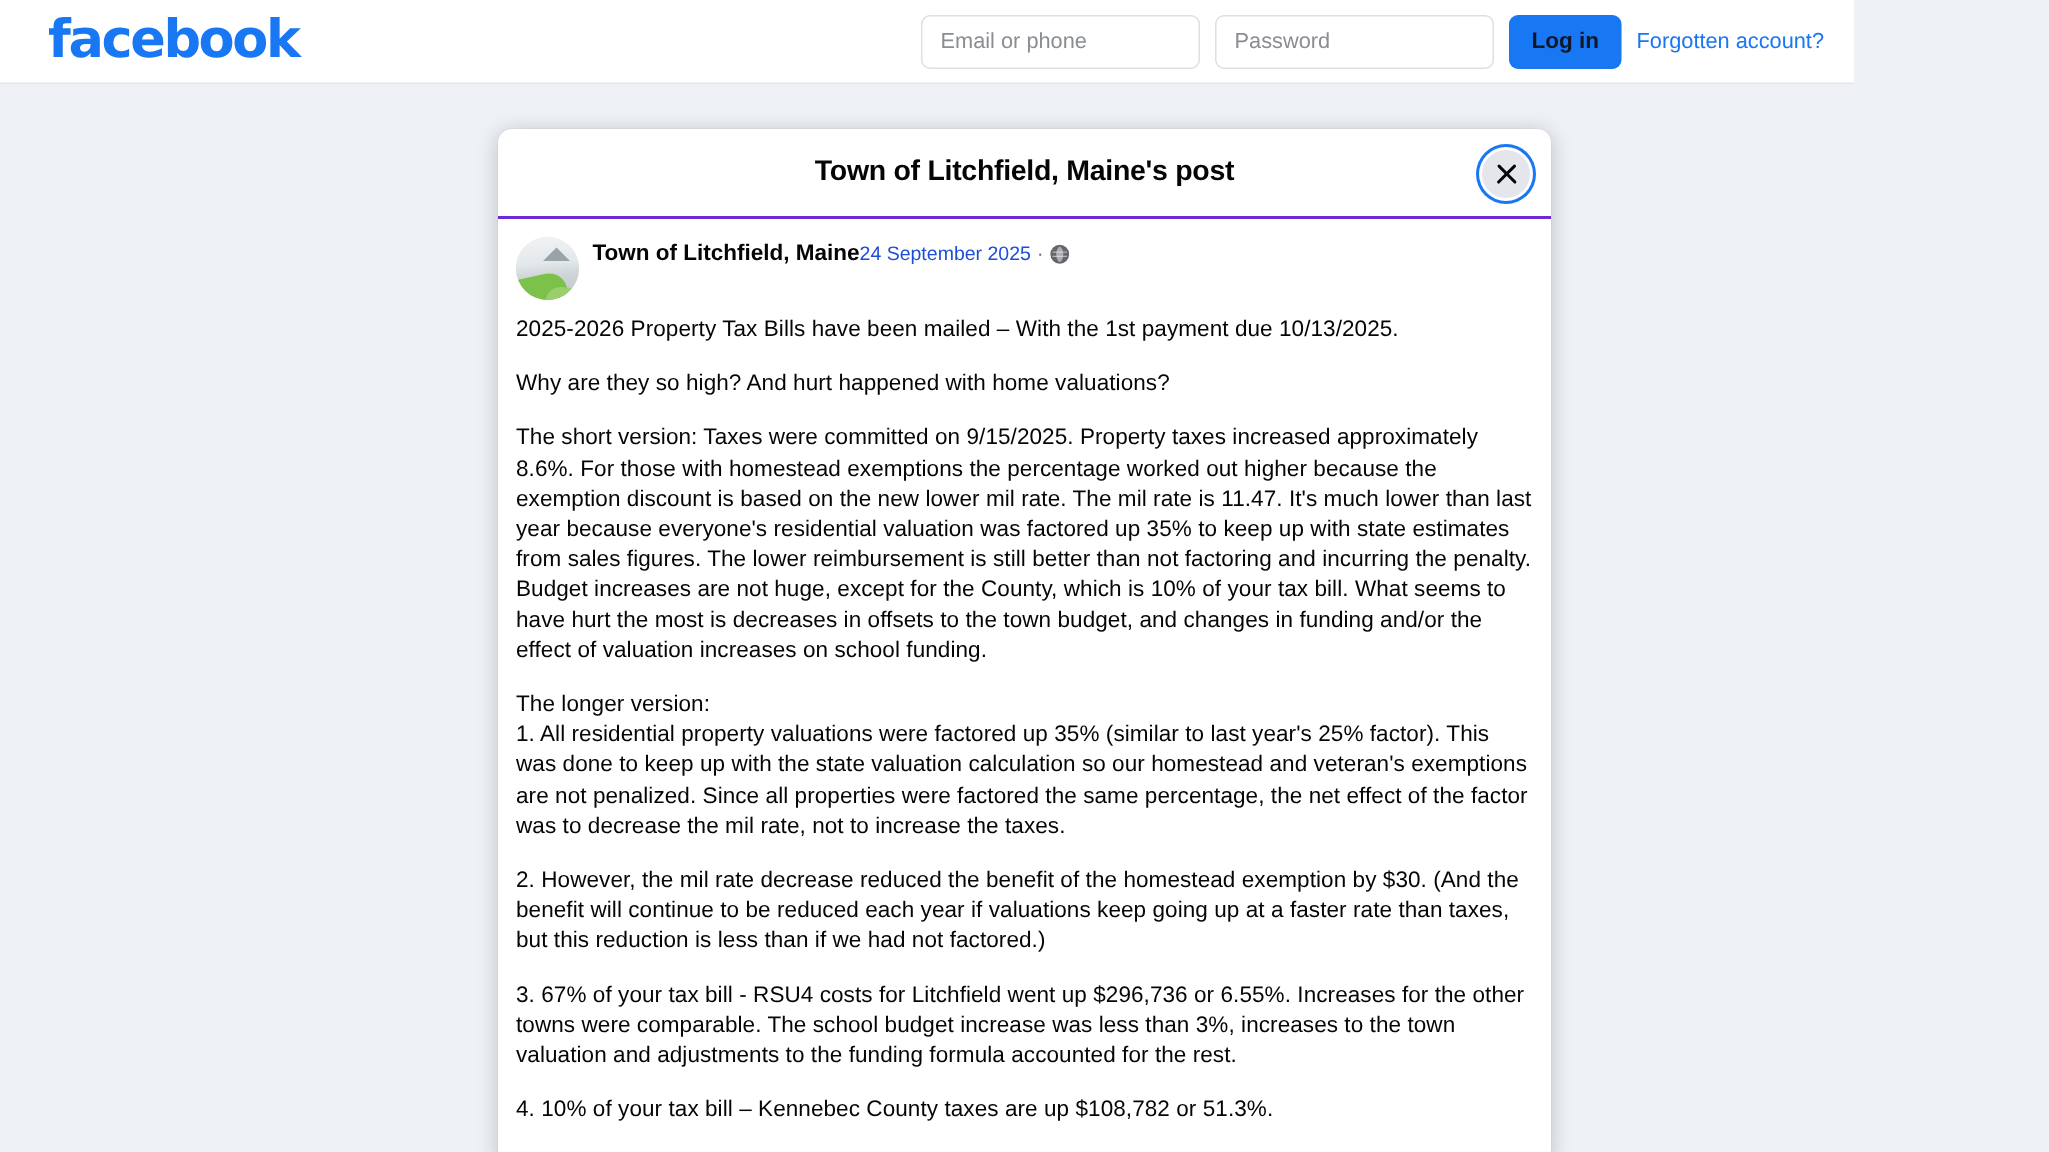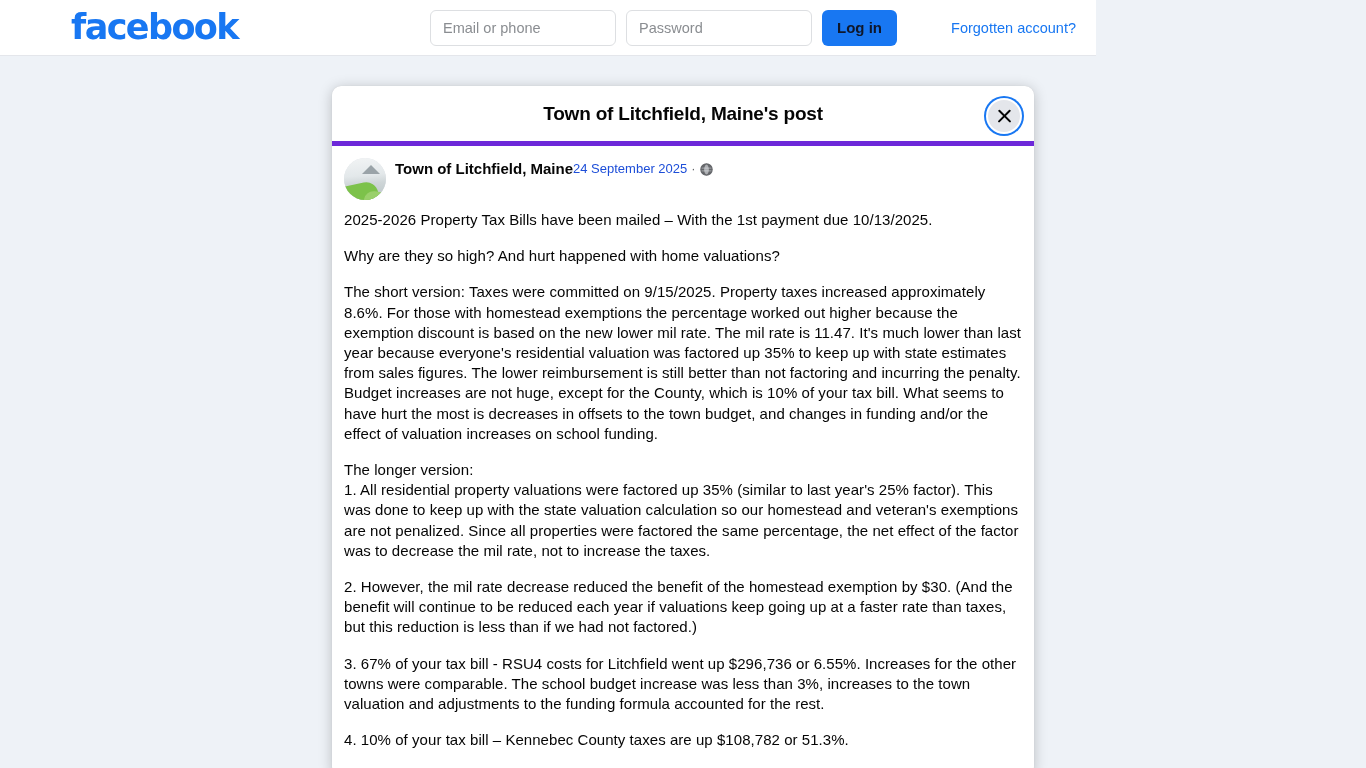--- a/index.html
+++ b/index.html
@@ -7,26 +7,25 @@
     margin: 0; padding: 0;
     width: 1366px; height: 768px;
     overflow: hidden;
     background: #eef2f7;
     font-family: "Liberation Sans", sans-serif;
   }
 
   
   #fb-header {
     position: absolute; top: 0; left: 0;
-    width: 1096px; height: 56px;
+    width: 1236px; height: 56px;
     background: #ffffff;
     border-bottom: 1px solid #e4e6eb;
     display: flex; align-items: center;
     z-index: 5;
-    padding-left: 39px;
   }
   #fb-logo {
     margin-left: 32px;
     font-size: 35px;
     font-weight: bold;
     letter-spacing: -1.6px;
     color: #1877f2;
     line-height: 1;
     font-family: "DejaVu Sans", sans-serif;
     user-select: none;
@@ -63,21 +62,20 @@
     cursor: pointer;
     font-family: "Liberation Sans", sans-serif;
   }
   #forgotten-link {
     color: #1877f2;
     font-size: 14.5px;
     text-decoration: none;
     cursor: pointer;
     white-space: nowrap;
     padding-right: 8px;
-    margin-left: 44px;
   }
 
   
   #backdrop {
     position: absolute;
     top: 56px; left: 0;
     width: 1366px; height: 712px;
     background: #eef2f7;
   }
 
@@ -90,21 +88,21 @@
     height: 690px;
     background: #ffffff;
     border-radius: 9px;
     box-shadow: 0 2px 14px rgba(0,0,0,0.22), 0 0 1px rgba(0,0,0,0.12);
     overflow: hidden;
     z-index: 10;
   }
   #dialog-header {
     position: relative;
     height: 60px;
-    border-bottom: 5px solid #6d28d9;
+    border-bottom: 2px solid #6d28d9;
     display: flex; align-items: center; justify-content: center;
   }
   #dialog-title {
     font-size: 19px;
     font-weight: bold;
     color: #050505;
     letter-spacing: -0.2px;
   }
   #close-button {
     position: absolute;

